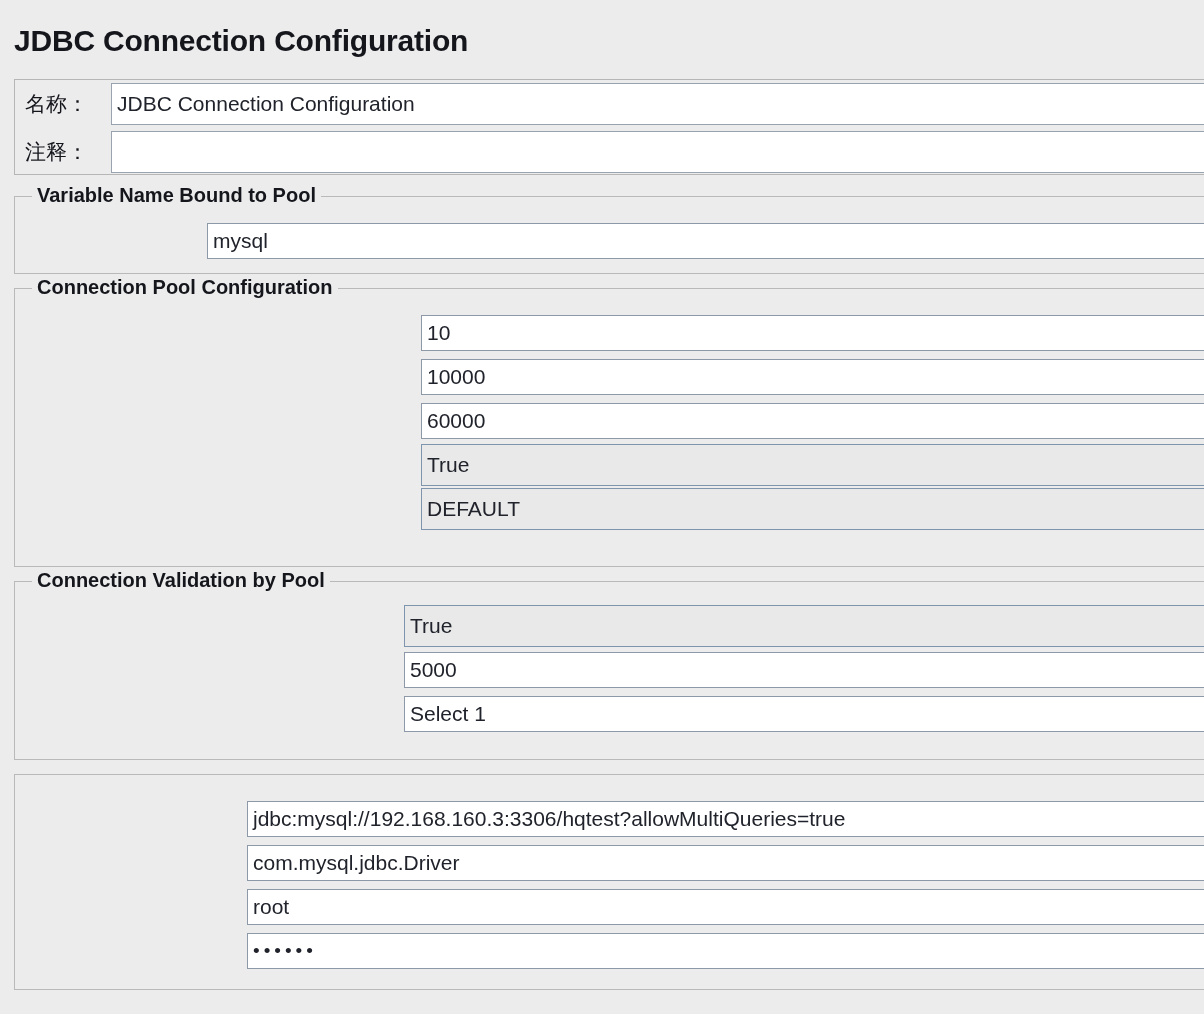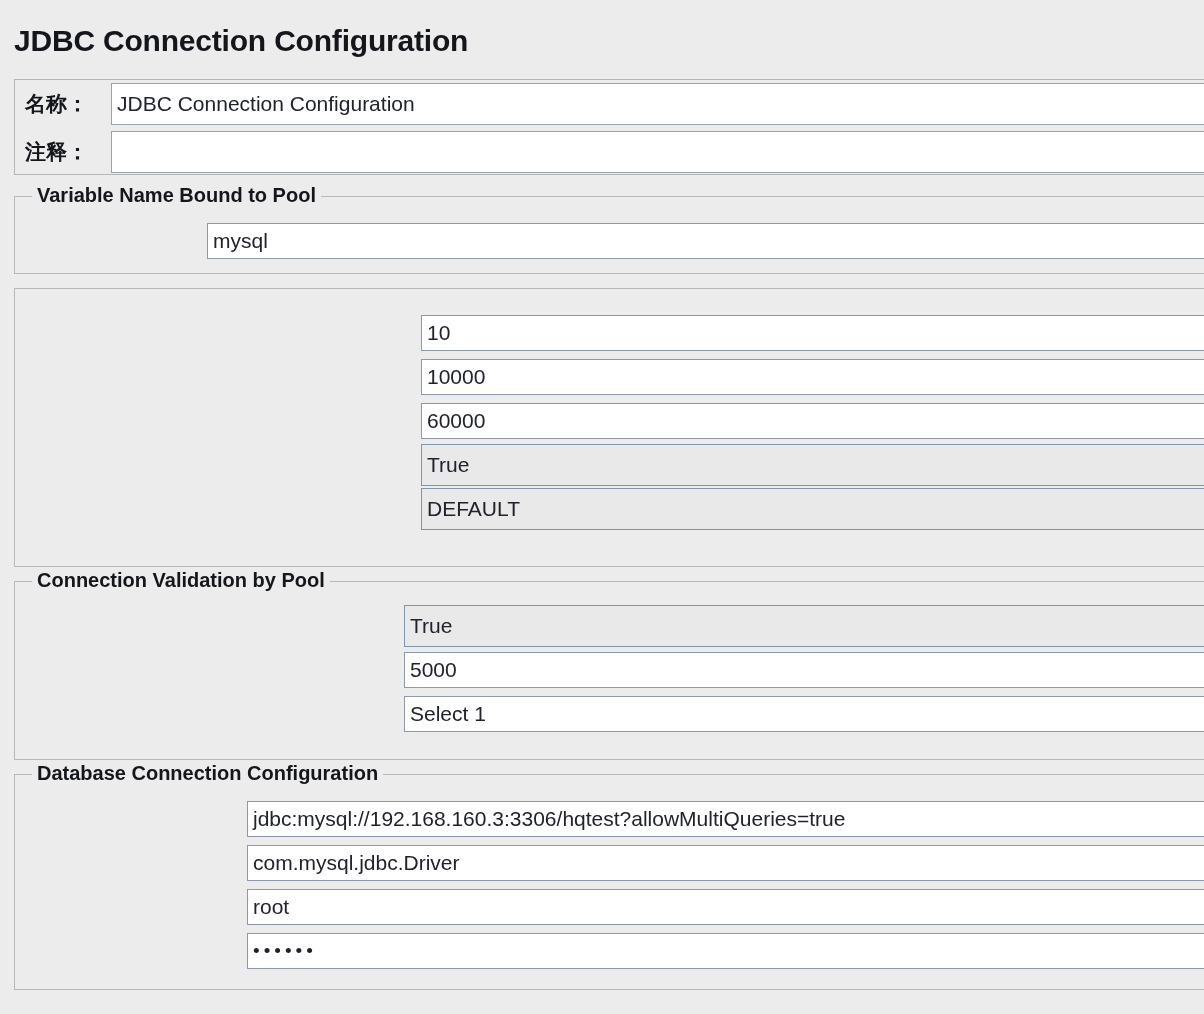--- a/index.html
+++ b/index.html
@@ -45,21 +45,21 @@
     height: 48px;
   }
   .np-row.r1 { top: 0; }
   .np-row.r2 { top: 48px; }
   .np-label {
     position: absolute;
     left: 10px;
     top: 50%;
     transform: translateY(-50%);
     font-size: 21px;
-    font-weight: bold;
+    font-weight: normal;
     white-space: nowrap;
     letter-spacing: 0px;
   }
   .np-field {
     position: absolute;
     left: 96px;
     right: 0;
     top: 3px;
     bottom: 3px;
     background: #ffffff;
@@ -169,20 +169,21 @@
 
 <div class="group" id="grp-variable">
   <div class="group-title">Variable Name Bound to Pool</div>
 <div class="row" style="top: 22px;">
       <div class="row-label" style="width: 192px;">Variable Name:</div>
       <div class="field" style="left: 192px;">mysql</div>
     </div>
   </div>
 
 <div class="group" id="grp-pool">
+  <div class="group-title">Connection Pool Configuration</div>
 <div class="row" style="top: 22px;">
       <div class="row-label" style="width: 406px;">Max Number of Connections:</div>
       <div class="field" style="left: 406px;">10</div>
     </div>
     <div class="row" style="top: 66px;">
       <div class="row-label" style="width: 406px;">Max Wait (ms):</div>
       <div class="field" style="left: 406px;">10000</div>
     </div>
     <div class="row" style="top: 110px;">
       <div class="row-label" style="width: 406px;">Time Between Eviction Runs (ms):</div>
@@ -208,21 +209,20 @@
       <div class="row-label" style="width: 389px;">Soft Min Evictable Idle Time(ms):</div>
       <div class="field" style="left: 389px;">5000</div>
     </div>
     <div class="row" style="top: 110px;">
       <div class="row-label" style="width: 389px;">Validation Query:</div>
       <div class="field" style="left: 389px;">Select 1</div>
     </div>
   </div>
 
 <div class="group" id="grp-database">
-  <div class="group-title">Database Connection Configuration</div>
 <div class="row" style="top: 22px;">
       <div class="row-label" style="width: 232px;">Database URL:</div>
       <div class="field" style="left: 232px;">jdbc:mysql://192.168.160.3:3306/hqtest?allowMultiQueries=true</div>
     </div>
     <div class="row" style="top: 66px;">
       <div class="row-label" style="width: 232px;">JDBC Driver class:</div>
       <div class="field" style="left: 232px;">com.mysql.jdbc.Driver</div>
     </div>
     <div class="row" style="top: 110px;">
       <div class="row-label" style="width: 232px;">Username:</div>

